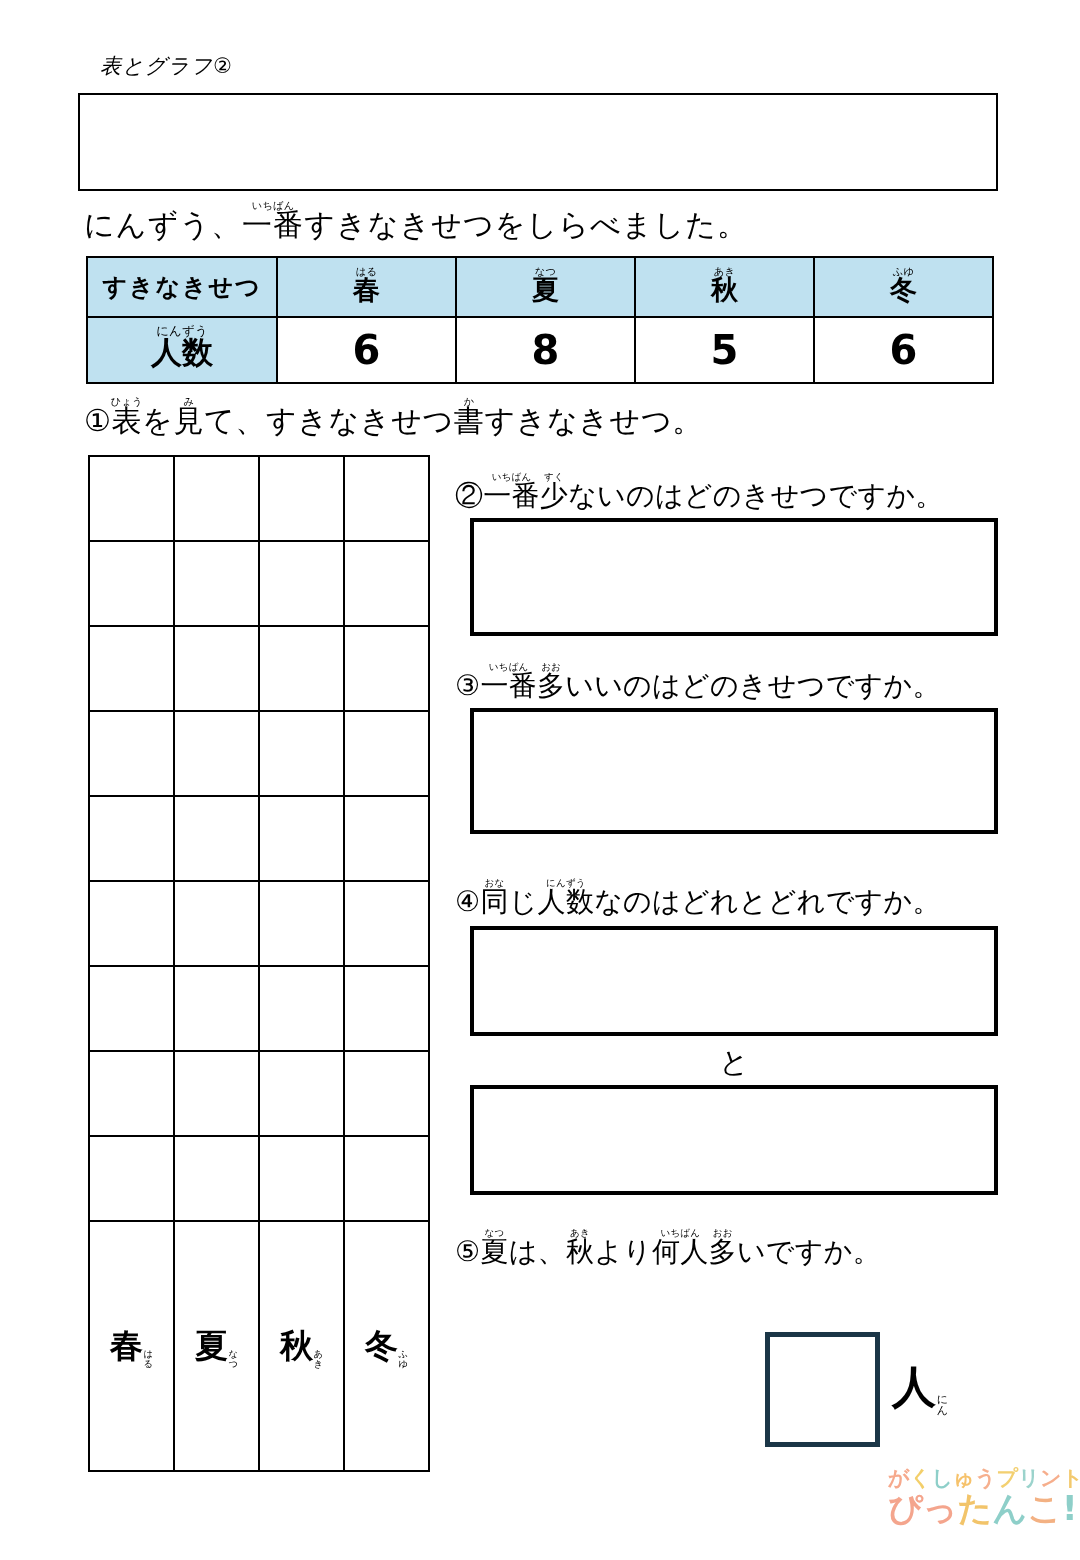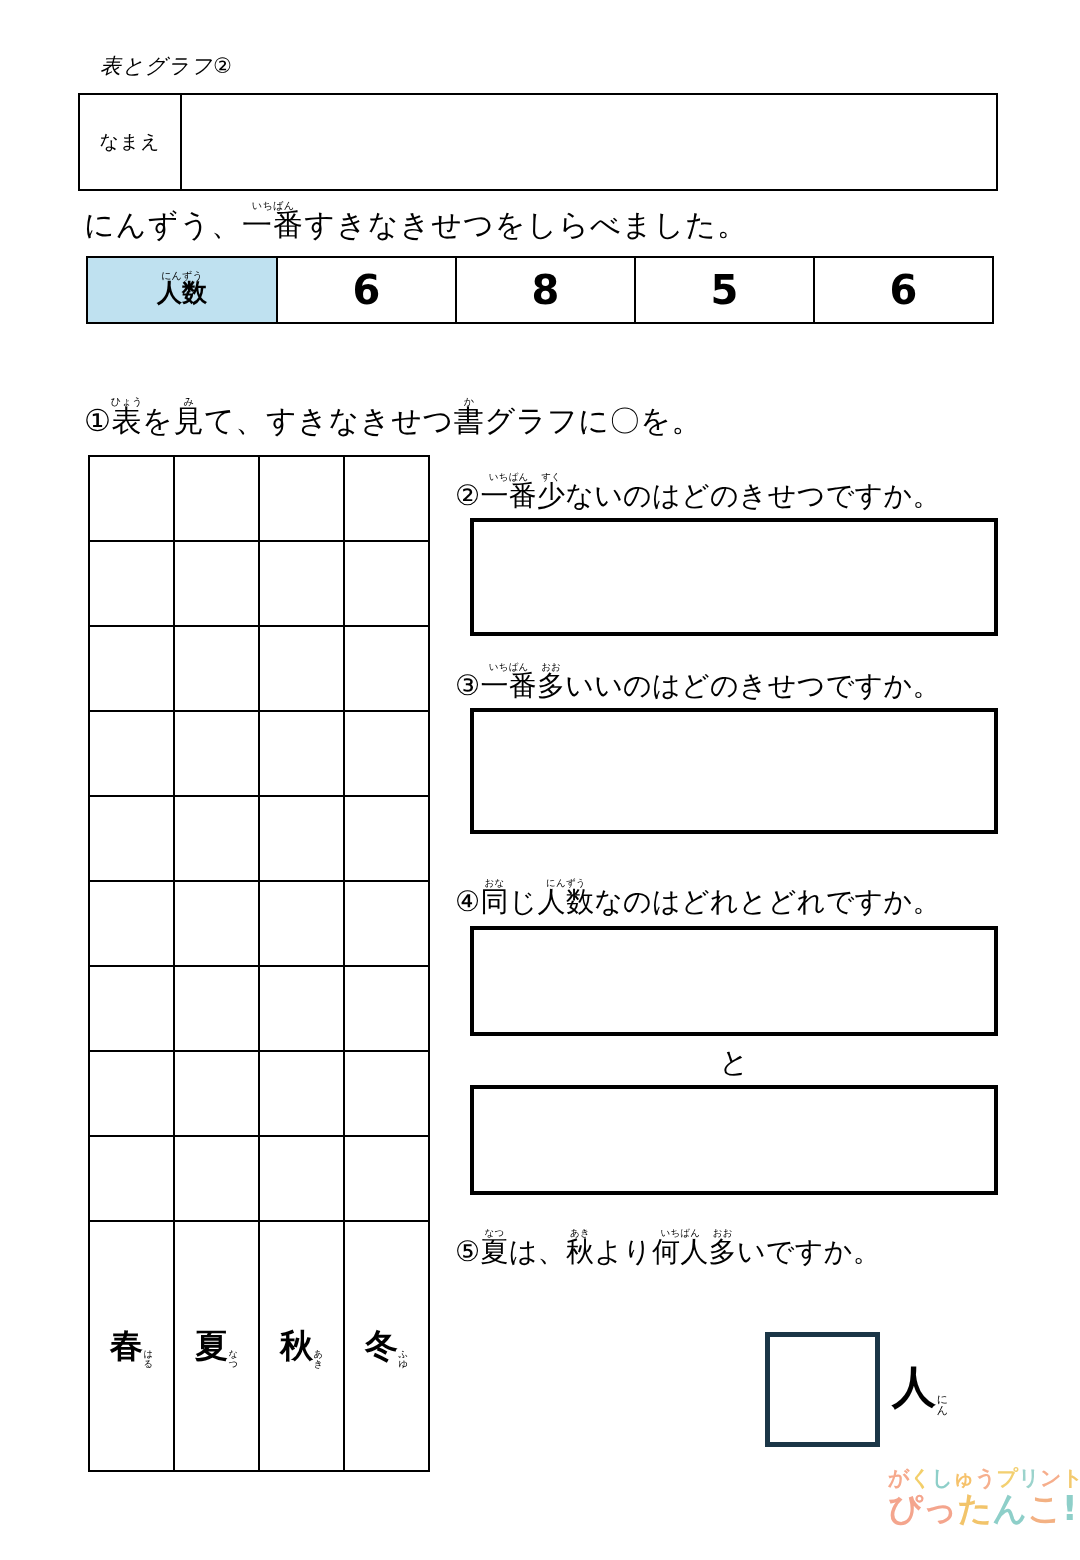--- a/index.html
+++ b/index.html
@@ -95,21 +95,21 @@
   #data-table tr.val-row  td { height: 66px; }
   #data-table td.label-col { width: 190px; background: #bfe1f0; }
   .head-season {
     font-size: 27px;
     font-weight: 700;
   }
   .head-season rt { font-size: 0.38em; font-weight: 400; }
   .cat-label {
     font-size: 24px; font-weight: 700; letter-spacing: 0.08em;
   }
-  .count-label { font-size: 25px; font-weight: 700; }
+  .count-label { font-size: 31px; font-weight: 700; }
   .count-label rt { font-size: 0.4em; font-weight: 400; }
   .num-cell { font-size: 40px; font-weight: 700; }
 
   
   #q1-line {
     position: absolute;
     left: 84px; top: 396px;
     font-size: 30px;
     letter-spacing: 0.02em;
     white-space: nowrap;
@@ -144,21 +144,21 @@
     position: absolute;
     font-size: 28px;
     letter-spacing: 0.01em;
     white-space: nowrap;
   }
   .answer-box {
     position: absolute;
     border: 4px solid #000;
     background: #fff;
   }
-  #q2-text { left: 455px; top: 472px; }
+  #q2-text { left: 455px; top: 472px; font-family: Liberation Serif, serif; }
   #q2-box  { left: 470px; top: 518px; width: 528px; height: 118px; }
 
   #q3-text { left: 455px; top: 662px; }
   #q3-box  { left: 470px; top: 708px; width: 528px; height: 126px; }
 
   #q4-text { left: 455px; top: 878px; }
   #q4-box-a { left: 470px; top: 926px; width: 528px; height: 110px; }
   #q4-conj {
     position: absolute;
     left: 470px; top: 1043px;
@@ -222,41 +222,57 @@
   #logo-bottom span:nth-child(5){ color:#f3b183; }
   #logo-bottom span:nth-child(6){ color:#8ecfc9; }
   #logo-bottom span:nth-child(7){ color:#f4a58d; }
 </style>
 </head>
 <body>
 
 <div id="sheet-title">表とグラフ②</div>
 
 <div id="name-box">
-  <div id="name-label-cell">なまえ</div>
   <div id="name-write-cell"></div>
 </div>
 
 <div id="lead-sentence"><span>にんずう、</span><ruby><span>一番</span><rt>いちばん</rt></ruby><span>すきなきせつをしらべました。</span></div>
 
 <table id="data-table">
   <tbody>
+      <tr class="head-row">
+    <td class="label-col">
+      <span class="cat-label">すきなきせつ</span>
+    </td>
+    <td>
+      <ruby class="head-season"><span>春</span><rt>はる</rt></ruby>
+    </td>
+    <td>
+      <ruby class="head-season"><span>夏</span><rt>なつ</rt></ruby>
+    </td>
+    <td>
+      <ruby class="head-season"><span>秋</span><rt>あき</rt></ruby>
+    </td>
+    <td>
+      <ruby class="head-season"><span>冬</span><rt>ふゆ</rt></ruby>
+    </td>
+  </tr>
   <tr class="val-row">
     <td class="label-col">
       <ruby class="count-label"><span>人数</span><rt>にんずう</rt></ruby>
     </td>
     <td class="num-cell">6</td>
     <td class="num-cell">8</td>
     <td class="num-cell">5</td>
     <td class="num-cell">6</td>
   </tr>
 </tbody>
   </table>
 
-<div id="q1-line"><span>①</span><ruby><span>表</span><rt>ひょう</rt></ruby><span>を</span><ruby><span>見</span><rt>み</rt></ruby><span>て、すきなきせつ</span><ruby><span>書</span><rt>か</rt></ruby><span>グラフに〇を。</span></div>
+<div id="q1-line"><span>①</span><ruby><span>表</span><rt>ひょう</rt></ruby><span>を</span><ruby><span>見</span><rt>み</rt></ruby><span>て、すきなきせつ</span><ruby><span>書</span><rt>か</rt></ruby><span>すきなきせつ。</span></div>
 
 <table id="graph-grid">
   <tbody id="graph-body">
       <tr>
         <td></td>
         <td></td>
         <td></td>
         <td></td>
       </tr>
       <tr>

